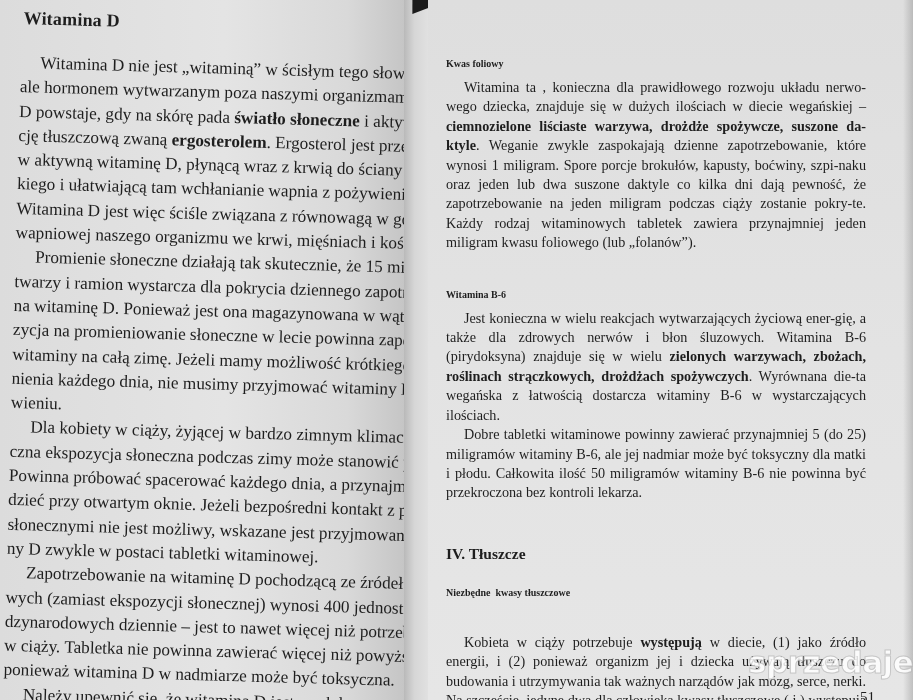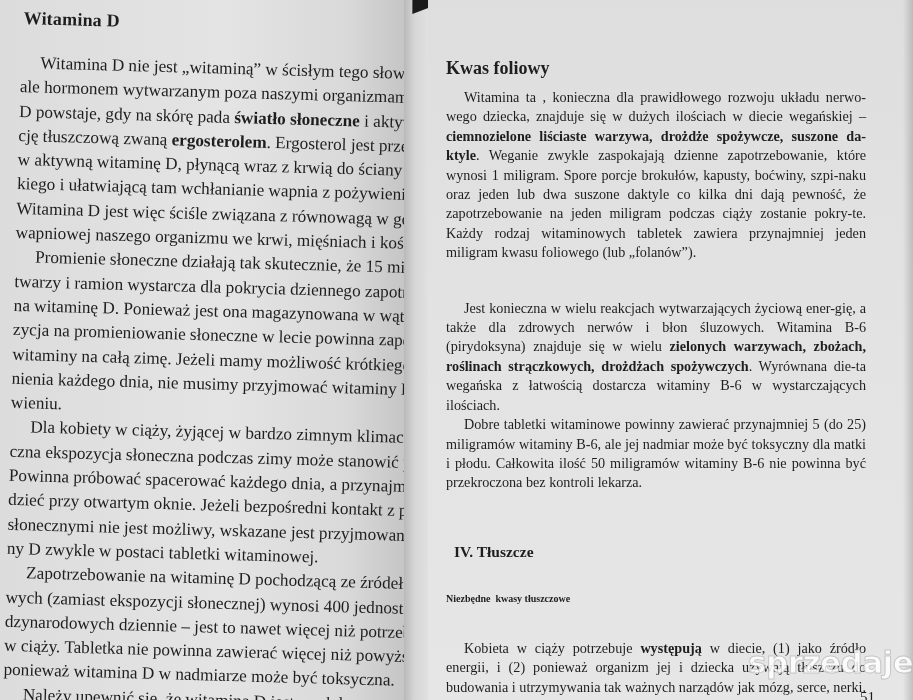--- a/index.html
+++ b/index.html
@@ -45,24 +45,24 @@
     
     .page-right {
       position: absolute; left: 428px; top: 0; width: 485px; height: 700px;
       background: linear-gradient(180deg, #dedede 0%, #e3e3e3 50%, #e6e6e6 100%);
       overflow: hidden;
     }
     .page-right .inner {
       position: absolute; left: 18px; top: 58px; width: 420px;
     }
     .page-right h3 {
-      margin: 0 0 9px 0; font-size: 18px; font-weight: bold;
+      margin: 0 0 9px 0; font-size: 10px; font-weight: bold;
     }
     .page-right h2 {
-      margin: 8px; font-size: 15.5px; font-weight: bold;
+      margin: 0; font-size: 15.5px; font-weight: bold;
     }
     .page-right p {
       margin: 0; font-size: 14.2px; line-height: 19.4px; text-align: justify;
       text-indent: 18px;
     }
     .page-right p b { font-weight: bold; }
     .gap-a { height: 36px; }
     .gap-b { height: 42px; }
     .gap-c { height: 24px; }
     .gap-d { height: 26px; }
@@ -128,20 +128,21 @@
 
   <div class="gutter"></div>
   <div class="wedge"></div>
 
   <div class="page-right">
     <div class="inner">
       <h3>Kwas foliowy</h3>
       <p>Witamina ta , konieczna dla prawidłowego rozwoju układu nerwo-wego dziecka, znajduje się w dużych ilościach w diecie wegańskiej – <b>ciemnozielone liściaste warzywa, drożdże spożywcze, suszone da-ktyle</b>. Weganie zwykle zaspokajają dzienne zapotrzebowanie, które wynosi 1 miligram. Spore porcje brokułów, kapusty, boćwiny, szpi-naku oraz jeden lub dwa suszone daktyle co kilka dni dają pewność, że zapotrzebowanie na jeden miligram podczas ciąży zostanie pokry-te. Każdy rodzaj witaminowych tabletek zawiera przynajmniej jeden miligram kwasu foliowego (lub „folanów”).</p>
 
       <div class="gap-a"></div>
+      <h3>Witamina B-6</h3>
       <p>Jest konieczna w wielu reakcjach wytwarzających życiową ener-gię, a także dla zdrowych nerwów i błon śluzowych. Witamina B-6 (pirydoksyna) znajduje się w wielu <b>zielonych warzywach, zbożach, roślinach strączkowych, drożdżach spożywczych</b>. Wyrównana die-ta wegańska z łatwością dostarcza witaminy B-6 w wystarczających ilościach.</p>
       <p>Dobre tabletki witaminowe powinny zawierać przynajmniej 5 (do 25) miligramów witaminy B-6, ale jej nadmiar może być toksyczny dla matki i płodu. Całkowita ilość 50 miligramów witaminy B-6 nie powinna być przekroczona bez kontroli lekarza.</p>
 
       <div class="gap-b"></div>
       <h2>IV. Tłuszcze</h2>
       <div class="gap-c"></div>
       <h3 style="font-size:10px;white-space:pre;">Niezbędne  kwasy tłuszczowe</h3>
       <div class="gap-d"></div>
       <p>Kobieta w ciąży potrzebuje <b>występują</b> w diecie, (1) jako źródło energii, i (2) ponieważ organizm jej i dziecka używają tłuszczu do budowania i utrzymywania tak ważnych narządów jak mózg, serce, nerki. Na szczęście, jedyne dwa  dla człowieka kwasy tłuszczowe ( i ) występują obficie w wielu źródłach roślinnych – głównie w </p>
     </div>

